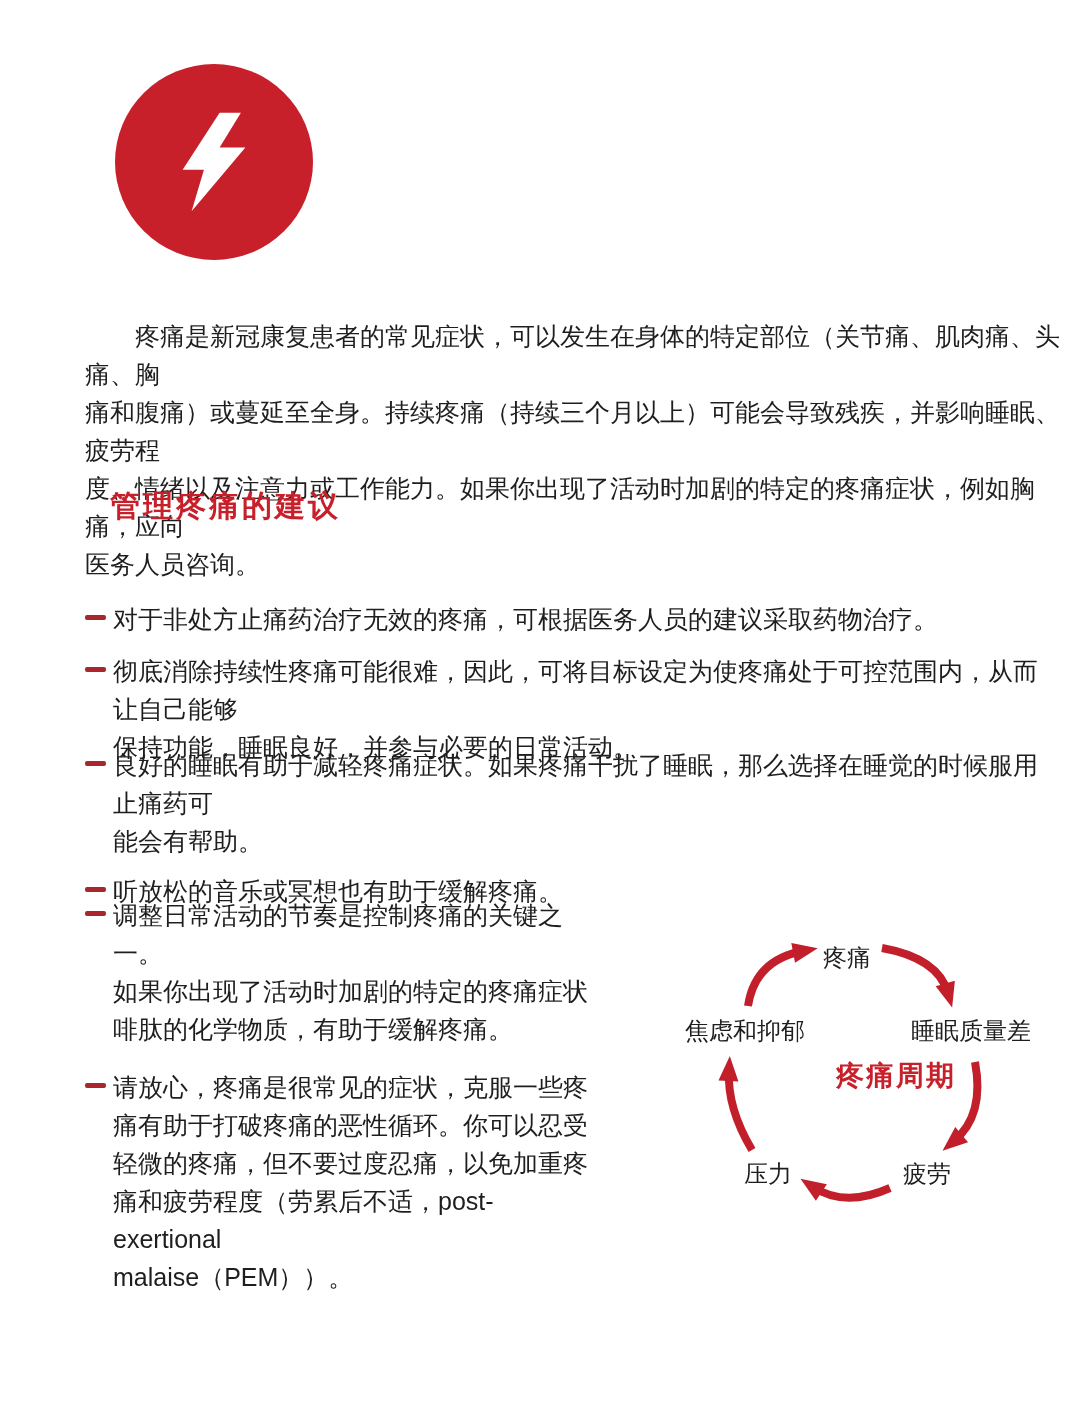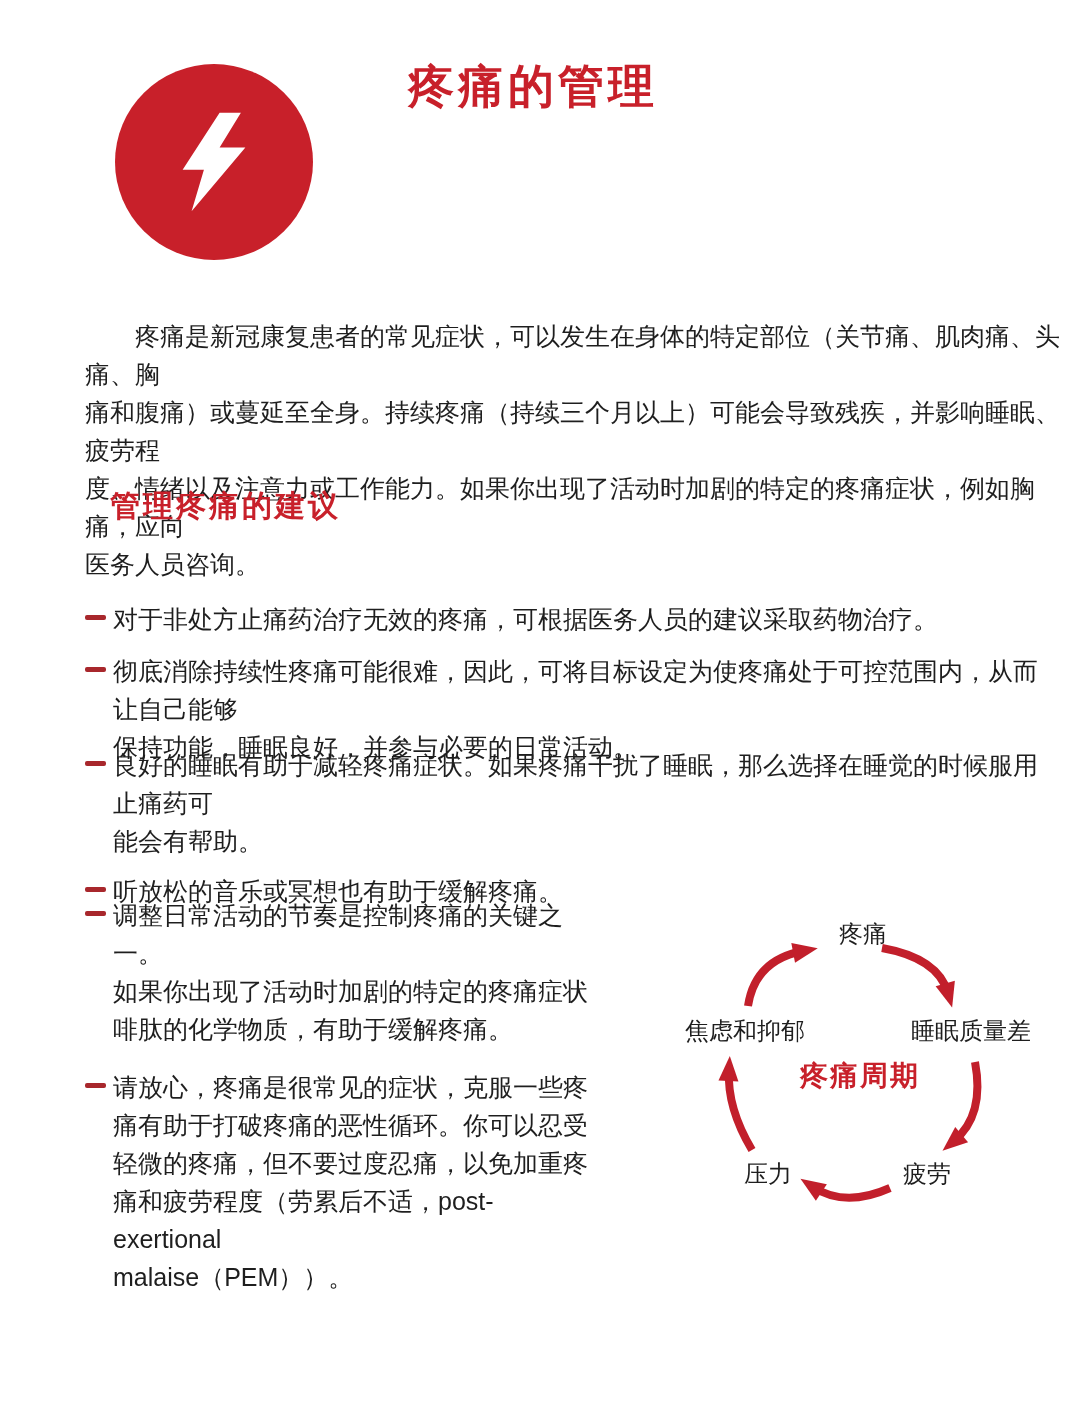--- a/index.html
+++ b/index.html
@@ -35,35 +35,34 @@
   .cycle {
     position:absolute; left:655px; top:915px; width:410px; height:310px;
   }
   .cycle svg { position:absolute; left:0; top:0; }
   .cycle-label {
     position:absolute; transform:translate(-50%,-50%);
     font-size:24px; color:#1e1e1e; white-space:nowrap;
   }
   .cycle-title {
     position:absolute; transform:translate(-50%,-50%);
-    font-size:28px; font-weight:bold; white-space:nowrap; letter-spacing:2px;
+    font-size:28px; font-weight:bold; white-space:nowrap; letter-spacing:2px;margin-left:36px;
   }
 </style>
 </head>
 <body>
 
 <div class="page">
 
   <div class="icon-badge" style="background:#C8202A;">
     <svg width="112" height="112" viewBox="0 0 100 100">
       <polygon points="55,6 22,57 41,57 30,94 78,37 55,37 74,6" fill="#ffffff"></polygon>
     </svg>
   </div>
 
-  <div class="page-title" style="color:#C8202A;">疼痛的管理</div>
 
   <div class="intro">疼痛是新冠康复患者的常见症状，可以发生在身体的特定部位（关节痛、肌肉痛、头痛、胸
 痛和腹痛）或蔓延至全身。持续疼痛（持续三个月以上）可能会导致残疾，并影响睡眠、疲劳程
 度、情绪以及注意力或工作能力。如果你出现了活动时加剧的特定的疼痛症状，例如胸痛，应向
 医务人员咨询。</div>
 
   <div class="section-heading" style="color:#C8202A;">管理疼痛的建议</div>
 
 
   <div class="bullet" style="top:600px; width:975px;">
@@ -112,21 +111,21 @@
         </marker>
       </defs>
       <g fill="none" stroke="#C21F2B" stroke-width="8">
         <path d="M 93 91 Q 100 45 148 36" marker-end="url(#ah)"></path>
         <path d="M 227 33 Q 283 43 293 78" marker-end="url(#ah)"></path>
         <path d="M 320 147 Q 330 200 299 226" marker-end="url(#ah)"></path>
         <path d="M 235 273 Q 190 293 158 272" marker-end="url(#ah)"></path>
         <path d="M 97 235 Q 72 193 74 156" marker-end="url(#ah)"></path>
       </g>
     </svg>
-    <div class="cycle-label" style="left:192px; top:19px;margin-left:16px;">疼痛</div>
+    <div class="cycle-label" style="left:192px; top:43px;">疼痛</div>
     <div class="cycle-label" style="left:316px; top:116px;">睡眠质量差</div>
     <div class="cycle-label" style="left:90px;  top:116px;">焦虑和抑郁</div>
     <div class="cycle-title" style="left:205px; top:161px; color:#C8202A;">疼痛周期</div>
     <div class="cycle-label" style="left:113px; top:259px;">压力</div>
     <div class="cycle-label" style="left:272px; top:259px;">疲劳</div>
   </div>
 
 </div>
 
 </body></html>

